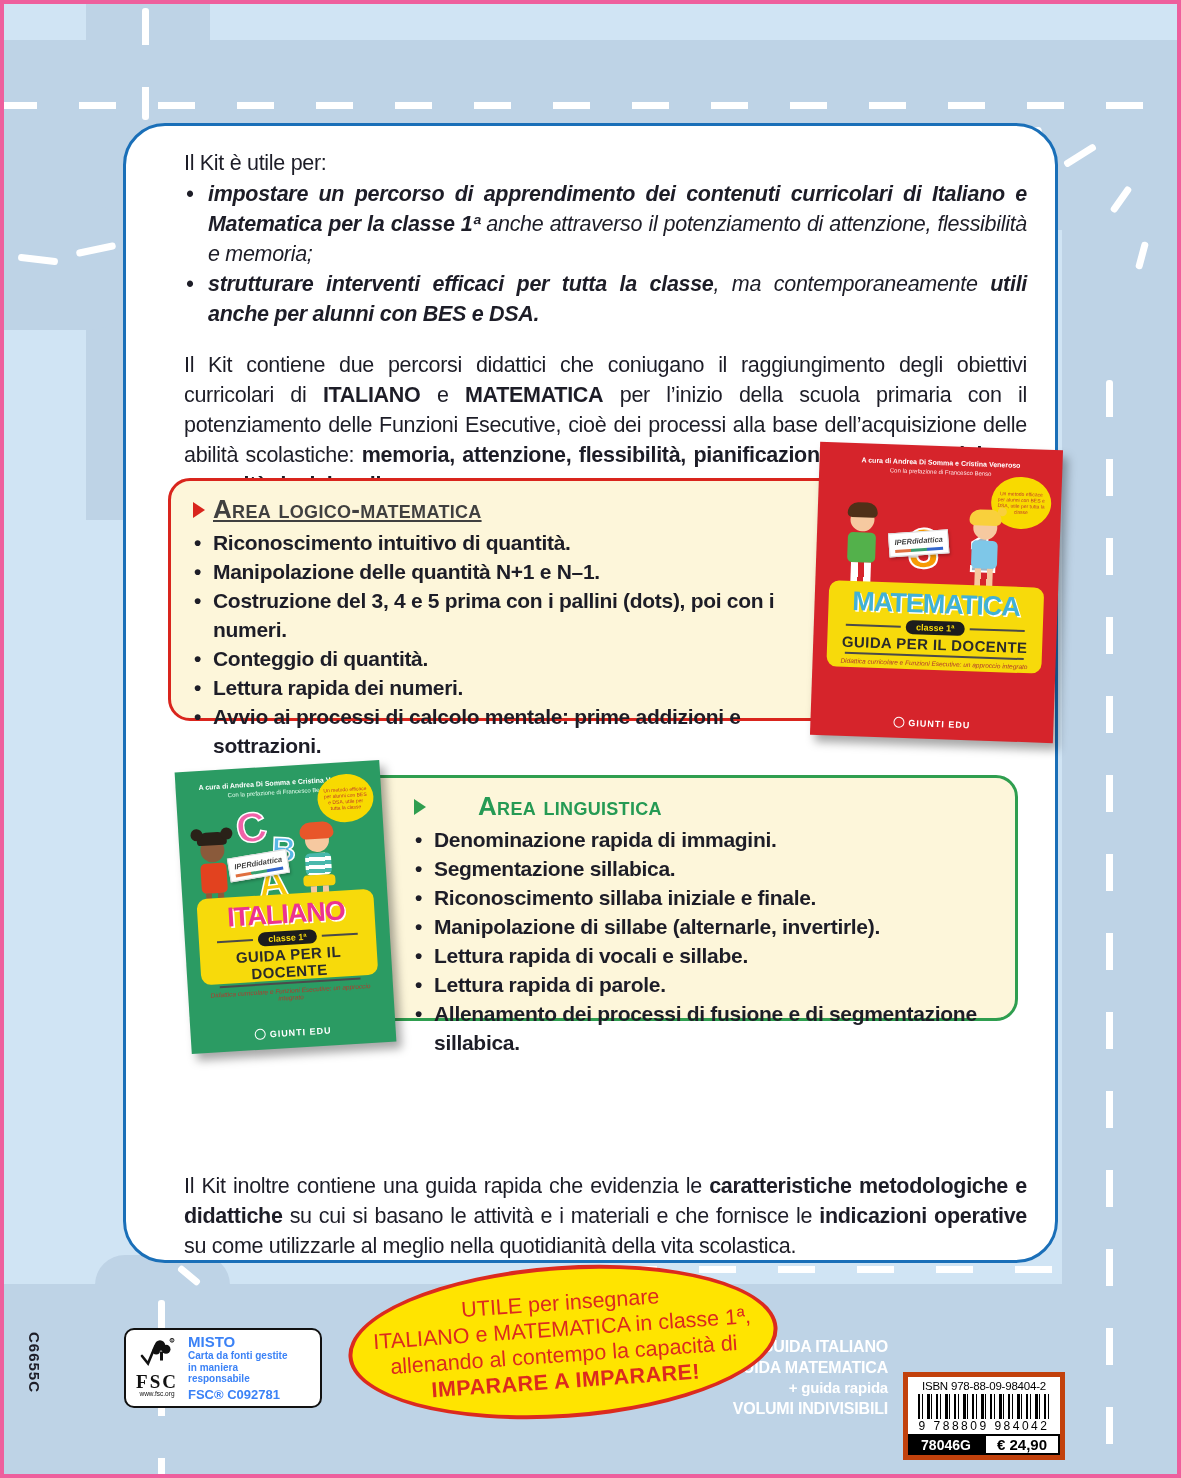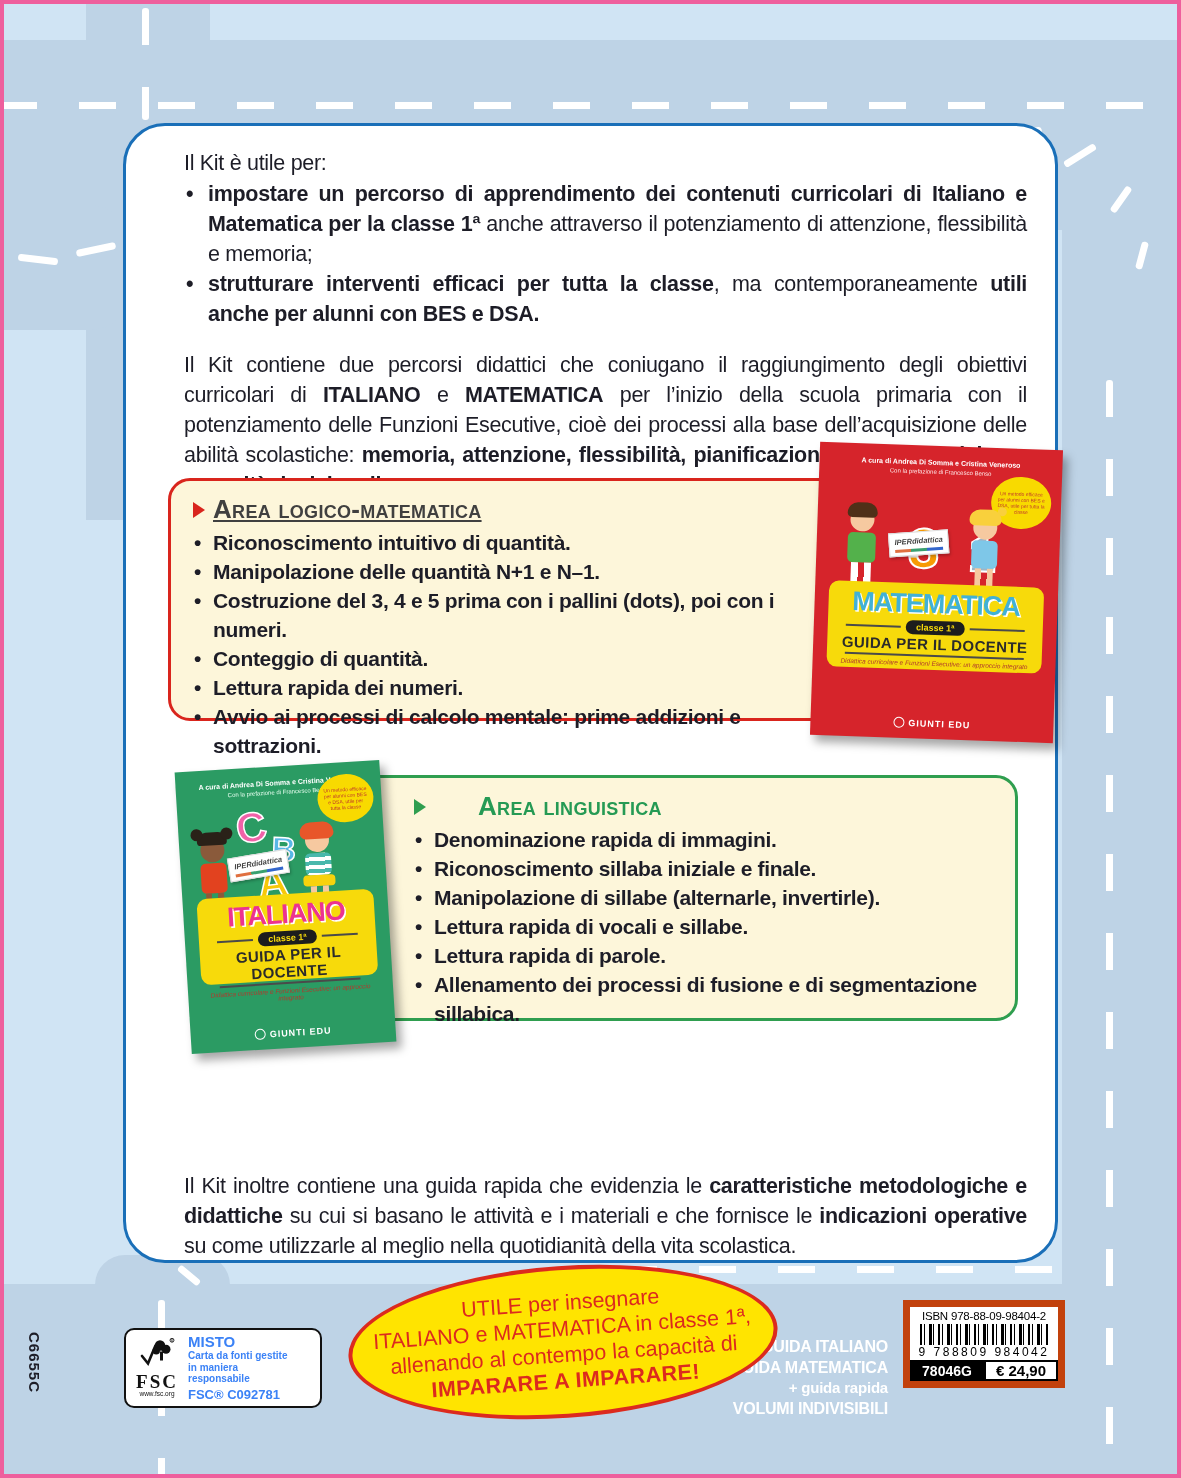--- a/index.html
+++ b/index.html
@@ -12,21 +12,21 @@
   .dash-v{position:absolute;width:7px;background:repeating-linear-gradient(180deg,#fff 0 37px,transparent 37px 79px);border-radius:3px;}
   .dash-seg{position:absolute;height:7px;background:#fff;border-radius:3px;}
 
   
   .main-box{position:absolute;left:123px;top:123px;width:935px;height:1140px;background:#fff;border:3px solid #1a6fb8;border-radius:42px;box-sizing:border-box;z-index:5;}
   .body-p,.intro{position:absolute;left:38px;right:28px;color:#1d1d27;font-size:21.5px;line-height:30px;letter-spacing:-0.3px;text-align:justify;margin-left:20px;}
   .b{font-weight:bold;}
   .intro{top:22px;}
   .intro-lead{margin:0 0 1px 0;}
   .intro-list{list-style:none;margin:0;padding:0;}
-  .intro-list li{padding-left:24px;position:relative;font-weight:bold;}
+  .intro-list li{padding-left:24px;position:relative;font-weight:bold;font-style:italic;}
   .intro-list li::before{content:"•";position:absolute;left:2px;top:0;font-weight:bold;}
   .intro-list li .b{font-weight:bold;}
   .intro-list li span:not(.b){font-weight:normal;}
   .p-kit{top:202px;}
   .p-close1{top:940px;}
   .p-close2{top:1023px;}
 
   
   .area-box{position:absolute;background:#fdf6da;border-radius:22px;box-sizing:border-box;}
   .area-mat{left:42px;top:352px;width:700px;height:243px;border:3px solid #d9251d;padding:13px 18px 8px 22px;}
@@ -124,21 +124,21 @@
   .fsc-line{font-size:10px;font-weight:bold;}
   .fsc-code{font-size:13px;font-weight:bold;margin-top:3px;}
 
   .bubble{position:absolute;left:348px;top:1266px;width:430px;height:152px;background:#ffe400;border:4px solid #dc2a1e;border-radius:50%;transform:rotate(-4deg);box-sizing:border-box;display:flex;flex-direction:column;align-items:center;justify-content:center;z-index:12;}
   .bubble div{color:#dc2a1e;font-size:21.5px;line-height:26px;white-space:nowrap;}
   .bubble .bl4{font-weight:bold;letter-spacing:.5px;}
 
   .colophon{position:absolute;left:690px;top:1337px;width:198px;text-align:right;color:#fff;font-weight:bold;font-size:16px;line-height:20.5px;letter-spacing:-0.2px;z-index:10;}
   .colophon .small{font-size:15px;}
 
-  .barcode-box{position:absolute;left:903px;top:1300px;width:162px;height:88px;background:#fff;border:7px solid #c2410c;box-sizing:border-box;display:flex;flex-direction:column;z-index:10;}
+  .barcode-box{position:absolute;left:903px;top:1372px;width:162px;height:88px;background:#fff;border:5px solid #c2410c;box-sizing:border-box;display:flex;flex-direction:column;z-index:10;}
   .bc-isbn{font-size:11.5px;text-align:center;padding-top:3px;color:#000;letter-spacing:-0.2px;}
   .bc-bars{height:33px;margin:2px 10px 0;background:repeating-linear-gradient(90deg,#000 0 2px,#fff 2px 4px,#000 4px 5px,#fff 5px 9px,#000 9px 12px,#fff 12px 13px,#000 13px 14px,#fff 14px 18px);}
   .bc-digits{font-size:12px;text-align:center;letter-spacing:2.5px;color:#000;}
   .bc-row{display:flex;margin-top:1px;flex:1;}
   .bc-code{width:50%;background:#000;color:#fff;font-size:14px;font-weight:bold;display:flex;align-items:center;justify-content:center;}
   .bc-price{width:50%;border:2px solid #000;box-sizing:border-box;color:#000;font-size:15px;font-weight:bold;display:flex;align-items:center;justify-content:center;}
 </style>
 </head>
 <body>
 
@@ -190,20 +190,21 @@
       </ul>
     </div>
 
     <div class="area-box area-ling">
       <div class="area-header">
         <span class="area-arrow"></span>
         <span class="area-title">Area linguistica</span>
       </div>
       <ul class="area-list">
         <li>Denominazione rapida di immagini.</li>
+        <li>Segmentazione sillabica.</li>
         <li>Riconoscimento sillaba iniziale e finale.</li>
         <li>Manipolazione di sillabe (alternarle, invertirle).</li>
         <li>Lettura rapida di vocali e sillabe.</li>
         <li>Lettura rapida di parole.</li>
         <li>Allenamento dei processi di fusione e di segmentazione sillabica.</li>
       </ul>
     </div>
 
     <div class="book book-red">
       <div class="cover-byline1">A cura di Andrea Di Somma e Cristina Veneroso</div>

